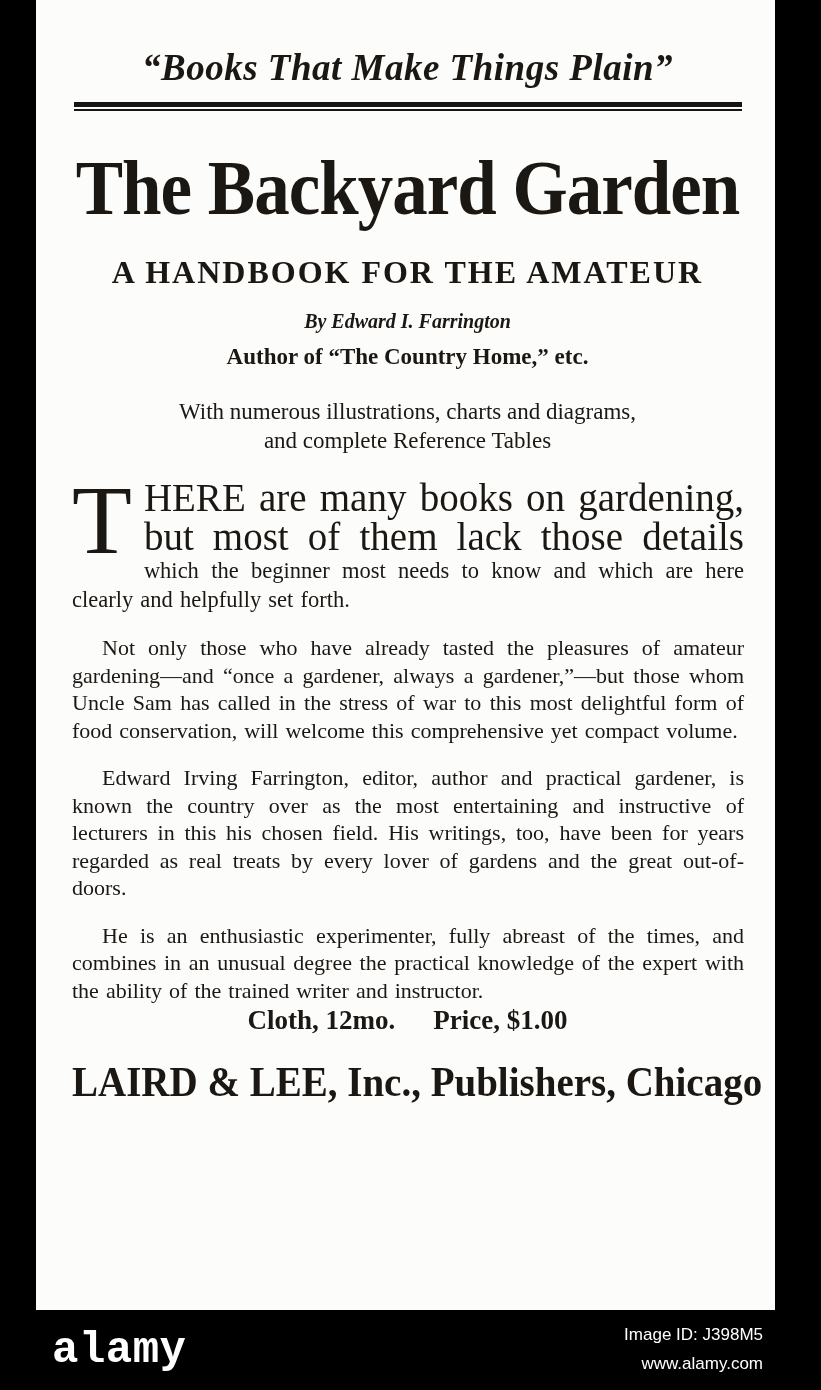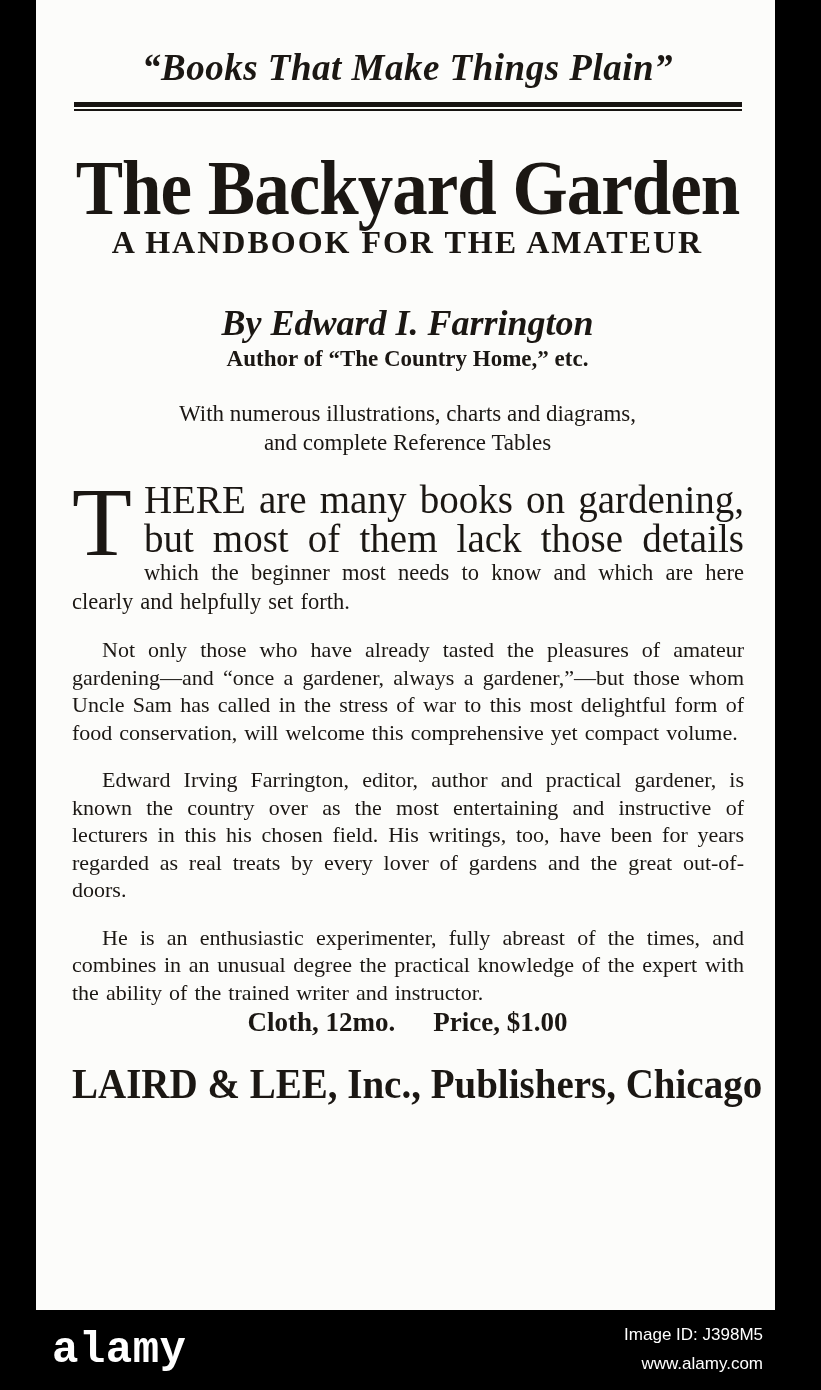--- a/index.html
+++ b/index.html
@@ -51,32 +51,33 @@
     font-size: 71px;
     line-height: 78px;
     font-weight: bold;
     letter-spacing: -1px;
     white-space: nowrap;
     transform: scaleY(1.10);
     transform-origin: center top;
   }
 
   .subtitle {
+    margin-top: 30px;
     text-align: center;
     font-size: 32px;
     line-height: 38px;
     font-weight: bold;
     letter-spacing: 2px;
     white-space: nowrap;
   }
 
   .byline {
-    margin-top: 44px;
-    text-align: center;
-    font-size: 36px;
+    margin-top: 12px;
+    text-align: center;
+    font-size: 20px;
     line-height: 36px;
     font-weight: bold;
     font-style: italic;
   }
   .author-note {
     margin-top: 4px;
     text-align: center;
     font-size: 23px;
     line-height: 28px;
     font-weight: bold;

